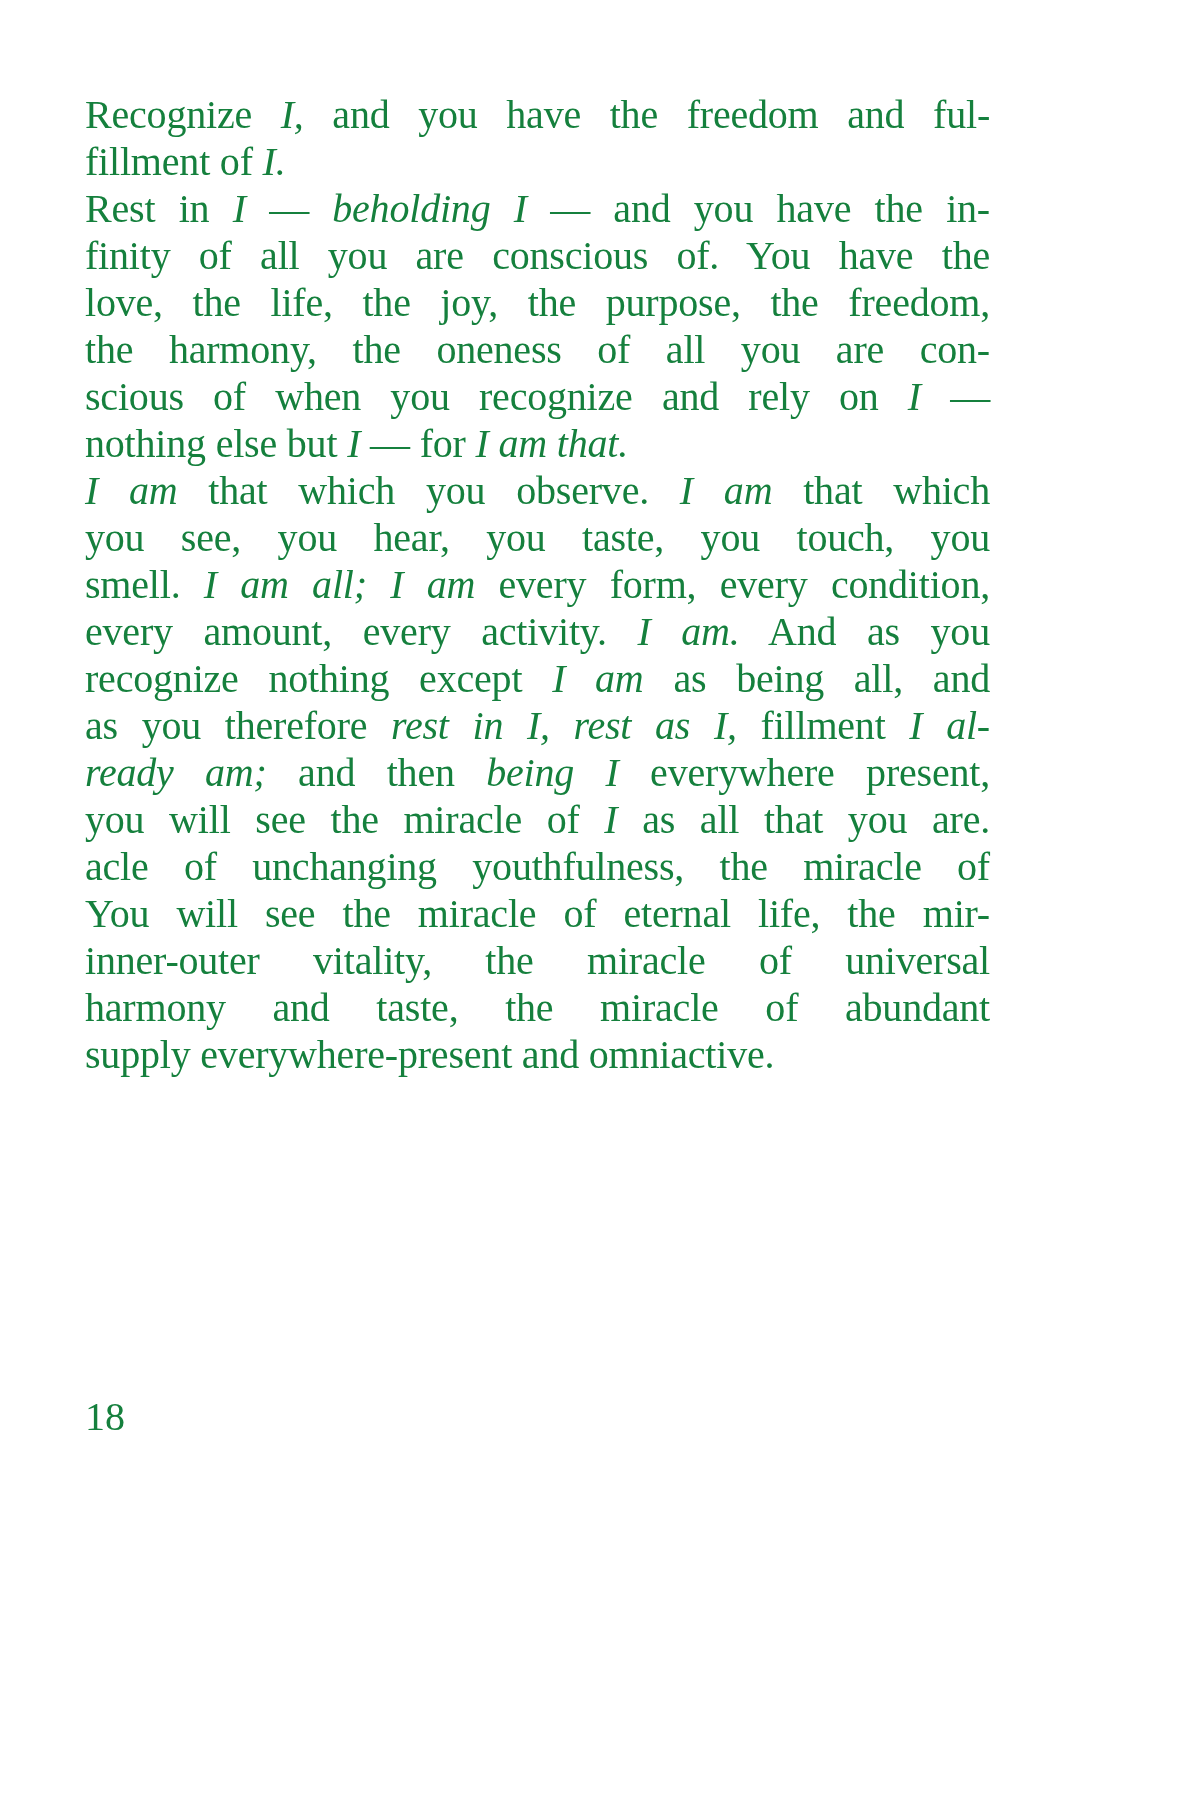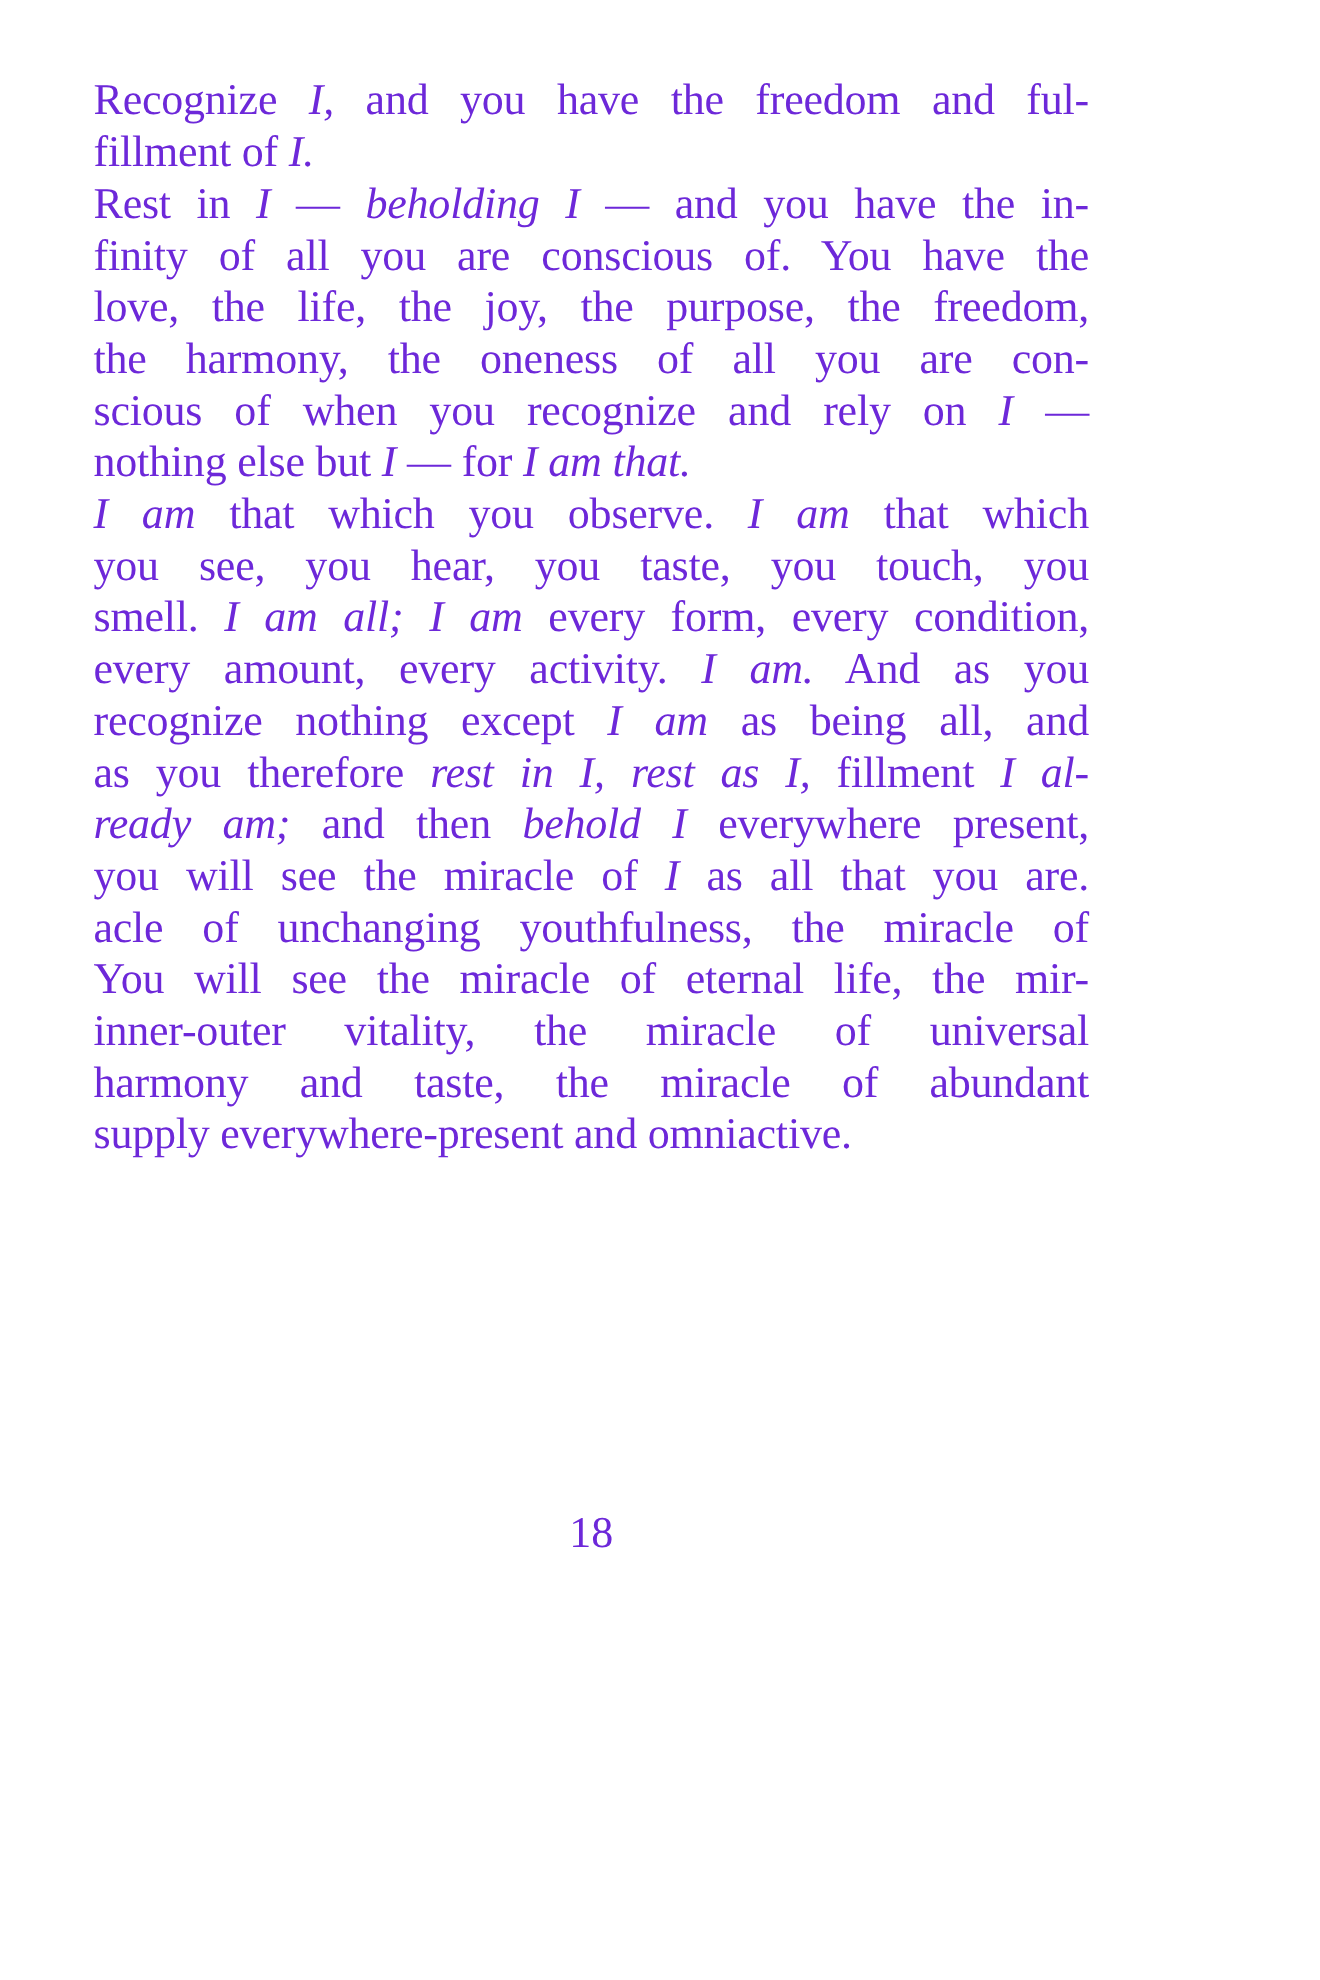--- a/index.html
+++ b/index.html
@@ -7,39 +7,39 @@
     padding: 0;
     background: #ffffff;
     width: 1200px;
     height: 1800px;
     overflow: hidden;
   }
   .book-page {
     position: relative;
     width: 905px;
     margin-left: 85px;
-    padding-top: 67px;
+    padding-top: 91px;
     font-family: "Liberation Serif", "DejaVu Serif", serif;
     font-size: 40px;
     line-height: 47px;
-    color: #6d28d9;
+    color: #15803d;
     letter-spacing: -0.2px;
   }
   .paragraph + .paragraph { }
   .line {
     text-align: justify;
     text-align-last: left;
   }
   .line.just {
     text-align-last: justify;
   }
   .line em { font-style: italic; }
   .folio {
     margin-top: 315px;
-    text-align: center;
+    text-align: left;
     font-size: 40px;
     letter-spacing: 0;
   }
 </style>
 </head>
 <body>
 
 <div class="book-page">
   <div>
       <div class="paragraph">
@@ -54,21 +54,21 @@
         <div class="line just"><span>scious of when you recognize and rely on </span><em>I</em><span> —</span></div>
         <div class="line"><span>nothing else but </span><em>I</em><span> — for </span><em>I am that.</em></div>
       </div>
       <div class="paragraph">
         <div class="line just"><em>I am</em><span> that which you observe. </span><em>I am</em><span> that which</span></div>
         <div class="line just"><span>you see, you hear, you taste, you touch, you</span></div>
         <div class="line just"><span>smell. </span><em>I am all; I am</em><span> every form, every condition,</span></div>
         <div class="line just"><span>every amount, every activity. </span><em>I am.</em><span> And as you</span></div>
         <div class="line just"><span>recognize nothing except </span><em>I am</em><span> as being all, and</span></div>
         <div class="line just"><span>as you therefore </span><em>rest in I, rest as I,</em><span> fillment </span><em>I al-</em></div>
-        <div class="line just"><em>ready am;</em><span> and then </span><em>behold I</em><span> everywhere present,</span></div>
+        <div class="line just"><em>ready am;</em><span> and then </span><em>being I</em><span> everywhere present,</span></div>
         <div class="line just"><span>you will see the miracle of </span><em>I</em><span> as all that you are.</span></div>
       </div>
       <div class="paragraph">
         <div class="line just"><span>acle of unchanging youthfulness, the miracle of</span></div>
         <div class="line just"><span>You will see the miracle of eternal life, the mir-</span></div>
         <div class="line just"><span>inner-outer vitality, the miracle of universal</span></div>
         <div class="line just"><span>harmony and taste, the miracle of abundant</span></div>
         <div class="line"><span>supply everywhere-present and omniactive.</span></div>
       </div>
     </div>

